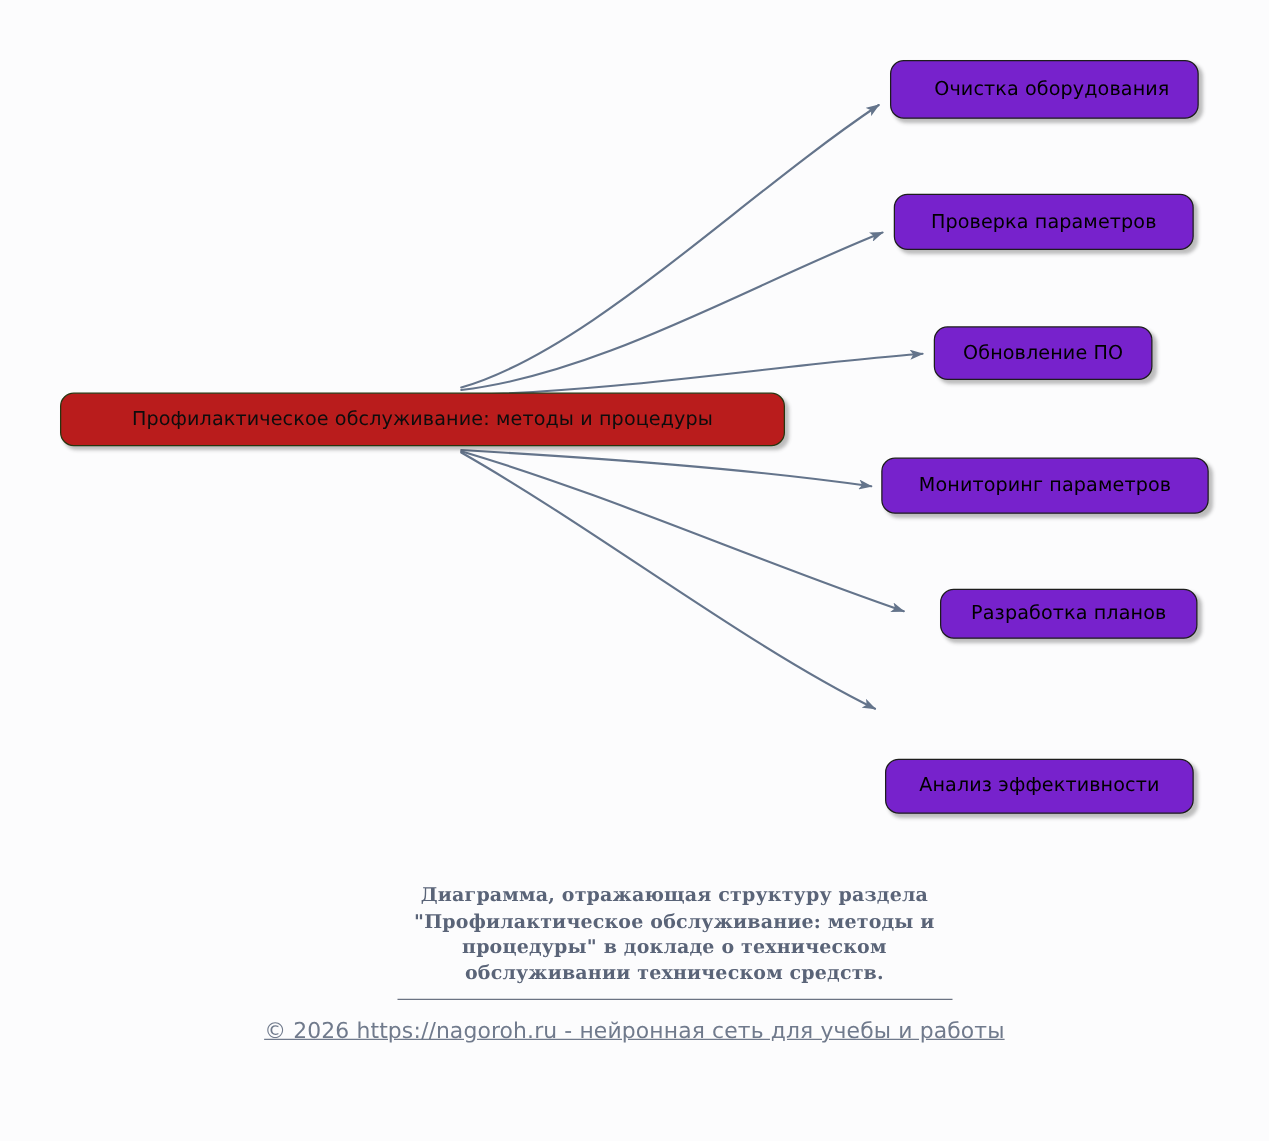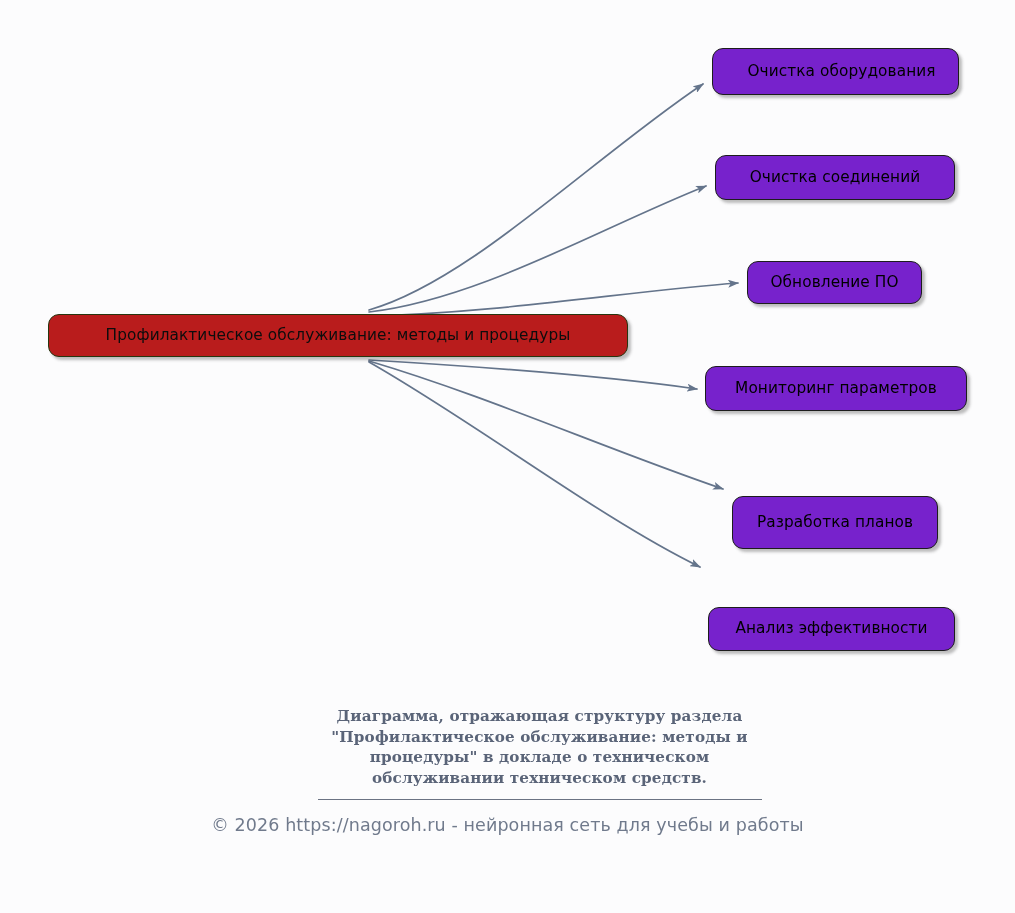--- a/index.html
+++ b/index.html
@@ -97,20 +97,21 @@
   #footer-line {
     position: absolute;
     left: 0;
     top: 815px;
     width: 1015px;
     text-align: center;
     font-family: "DejaVu Sans", sans-serif;
     font-size: 17.5px;
     color: #707a8c;
     letter-spacing: 0.1px;
+    text-decoration: underline;
   }
 </style>
 </head>
 <body>
 
 <div id="diagram-stage">
 
   <svg class="graph-svg" viewBox="0 0 1015 913" xmlns="http://www.w3.org/2000/svg">
     <defs>
       <marker id="arrowhead" markerWidth="11" markerHeight="8" refX="10" refY="4" orient="auto" markerUnits="userSpaceOnUse">
@@ -133,32 +134,32 @@
 
   <div class="node root" style="left:48px; top:314px; width:580px; height:43px;">
     <span class="node-label">Профилактическое обслуживание: методы и процедуры</span>
   </div>
 
   <div class="node leaf" style="left:712px; top:48px; width:247px; height:47px;padding-left:12px;">
     <span class="node-label">Очистка оборудования</span>
   </div>
 
   <div class="node leaf" style="left:715px; top:155px; width:240px; height:45px;">
-    <span class="node-label">Очистка соединений</span>
+    <span class="node-label">Проверка параметров</span>
   </div>
 
   <div class="node leaf" style="left:705px; top:366px; width:262px; height:45px;">
     <span class="node-label">Мониторинг параметров</span>
   </div>
 
   <div class="node leaf" style="left:747px; top:261px; width:175px; height:43px;">
     <span class="node-label">Обновление ПО</span>
   </div>
 
-  <div class="node leaf" style="left:732px; top:471px; width:206px; height:53px;margin-top:25px;">
+  <div class="node leaf" style="left:752px; top:471px; width:206px; height:40px;">
     <span class="node-label">Разработка планов</span>
   </div>
 
   <div class="node leaf" style="left:708px; top:587px; width:247px; height:44px;margin-top:20px;">
     <span class="node-label">Анализ эффективности</span>
   </div>
 
   <div id="caption-block">
     <div class="caption-line">Диаграмма, отражающая структуру раздела</div>
     <div class="caption-line">"Профилактическое обслуживание: методы и</div>

